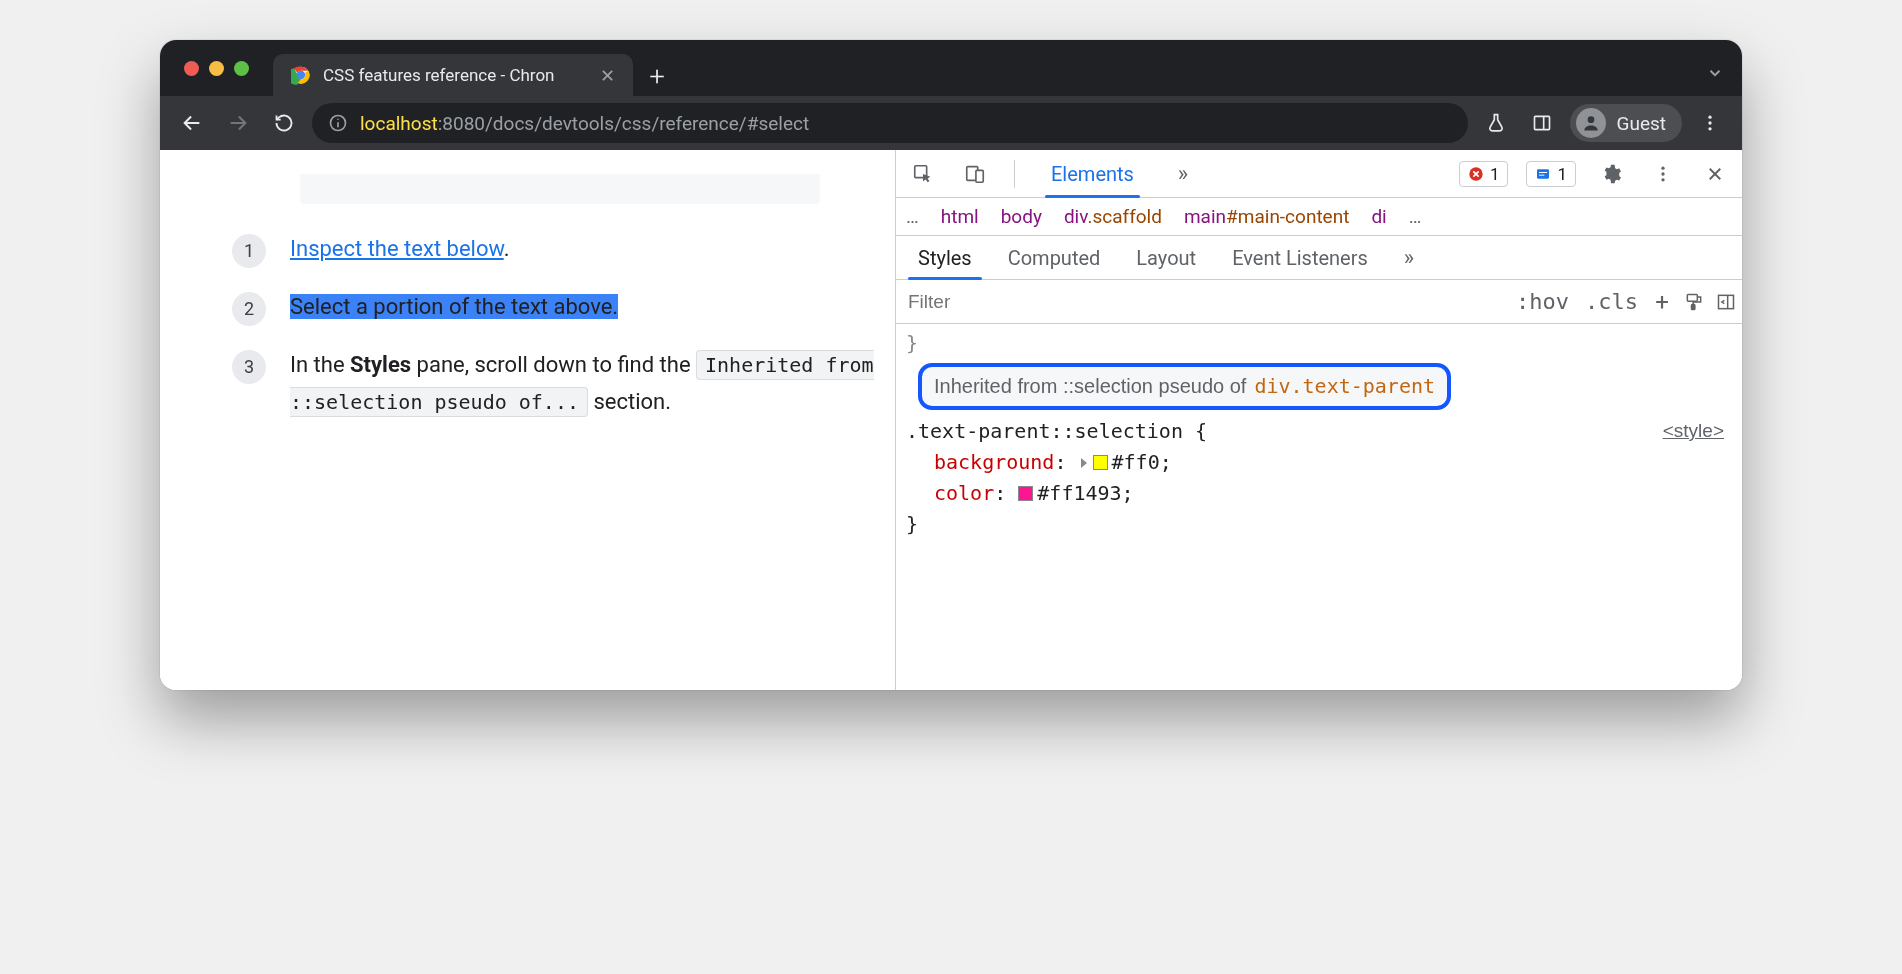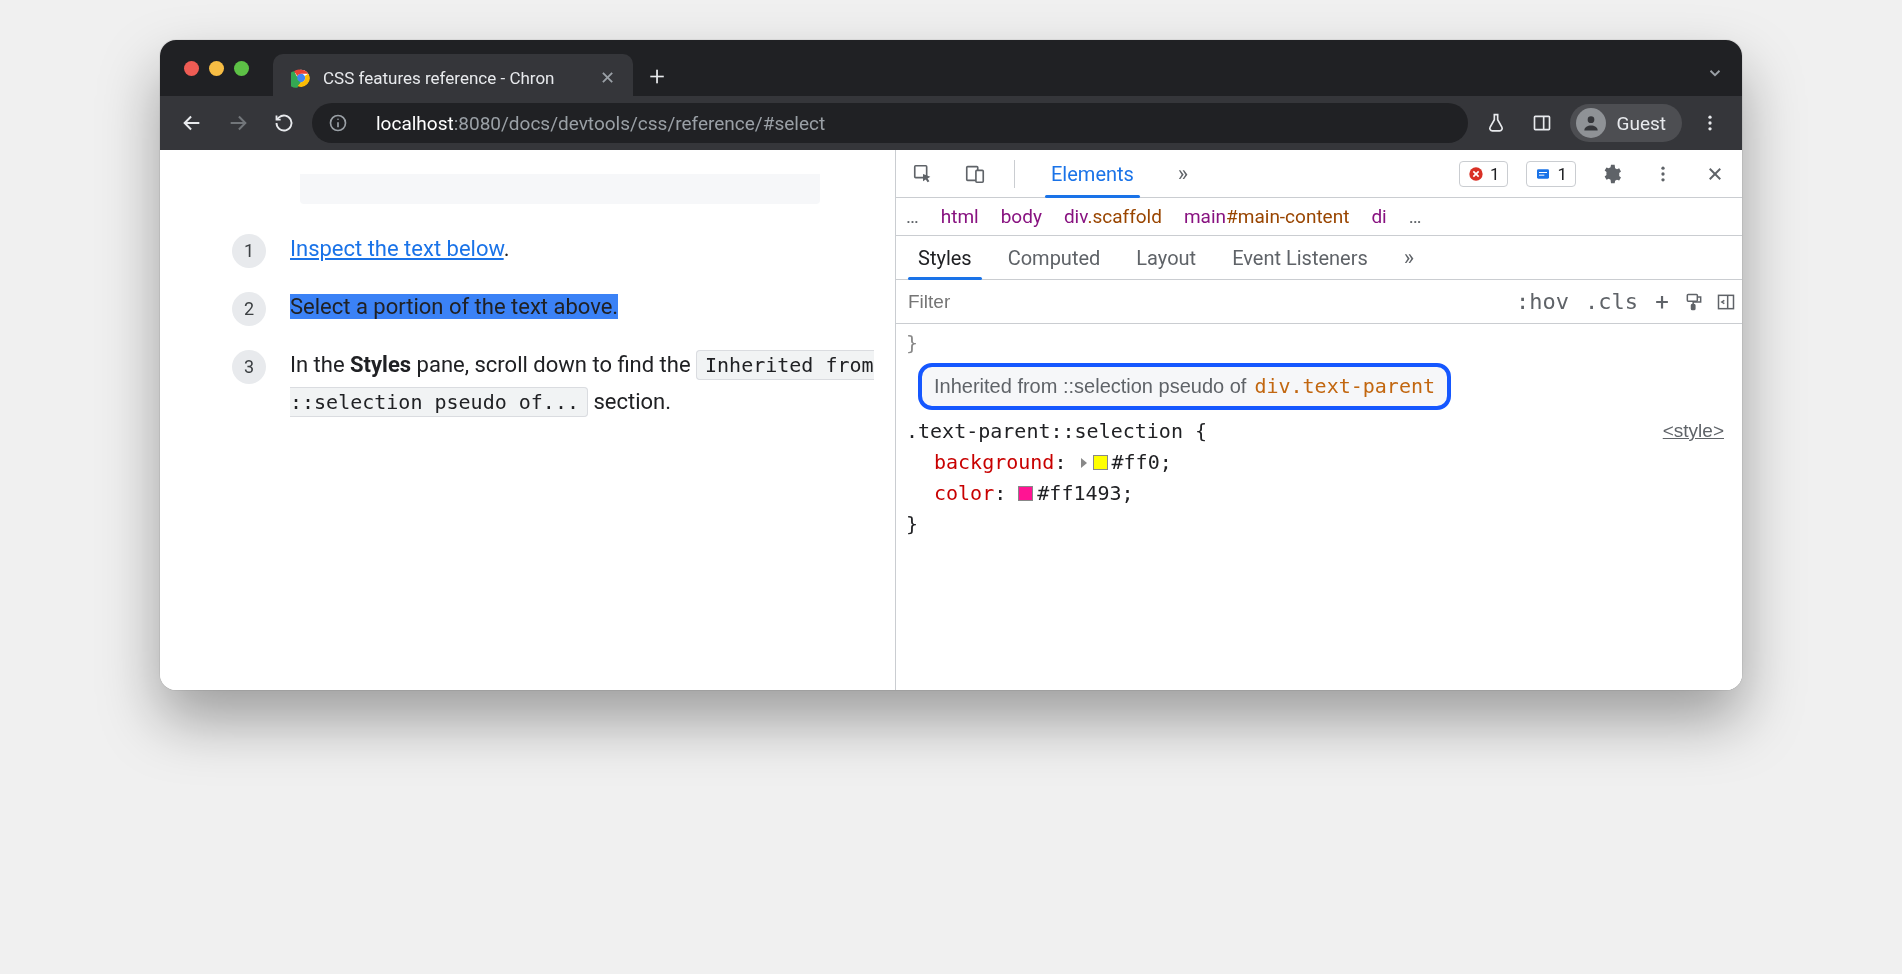--- a/index.html
+++ b/index.html
@@ -4,31 +4,31 @@
 <style>
   * { box-sizing: border-box; margin: 0; padding: 0; }
   html, body { width: 100%; height: 100%; background: #fff; }
   body { font-family: -apple-system, BlinkMacSystemFont, "Segoe UI", Roboto, sans-serif; display:flex; align-items:flex-start; justify-content:center; background:#f0f0f0;}
   .viewport { width: 1582px; background:#fff; border-radius: 16px; overflow:hidden; box-shadow: 0 30px 60px rgba(0,0,0,0.35), 0 0 0 1px rgba(0,0,0,0.05); margin:40px; }
   
   .tabstrip { background:#202124; height:56px; display:flex; align-items:flex-end; padding:0 12px; position:relative;}
   .traffic { display:flex; gap:10px; align-items:center; height:56px; padding-left:12px; padding-right:24px;}
   .dot { width:15px; height:15px; border-radius:50%; }
   .dot.red{background:#ee5c54;} .dot.yellow{background:#f7bd44;} .dot.green{background:#5dc146;}
-  .tab { background:#35363a; color:#e8eaed; height:42px; border-radius:10px 10px 0 0; display:flex; align-items:flex-end; padding:8px 18px; gap:12px; font-size:17px; min-width:360px; position:relative;}
+  .tab { background:#35363a; color:#e8eaed; height:42px; border-radius:10px 10px 0 0; display:flex; align-items:center; padding:16px 18px; gap:12px; font-size:17px; min-width:360px; position:relative;}
   .tab .favicon { width:20px; height:20px; }
   .favicon svg{width:100%;height:100%;}
   .tab .close { color:#9aa0a6; font-size:18px; margin-left:auto; cursor:pointer;}
   .newtab { color:#e8eaed; width:36px; height:36px; display:flex;align-items:center;justify-content:center; font-size:26px; margin-left:6px; margin-bottom:3px; border-radius:50%;}
   .tabstrip .chev { position:absolute; right:18px; bottom:14px; color:#9aa0a6; }
   .toolbar { background:#35363a; height:54px; display:flex; align-items:center; padding:0 14px; gap:10px;}
   .navbtn { width:36px; height:36px; display:flex; align-items:center; justify-content:center; color:#e8eaed; border-radius:50%;}
   .navbtn.dim{color:#72767a;}
   .omnibox { flex:1; background:#202124; border-radius:24px; height:40px; display:flex; align-items:center; padding:0 16px; color:#9aa0a6; font-size:19px; gap:12px;}
-  .omnibox .host{color:#ffffff;margin-left:16px;}
+  .omnibox .host{color:#fde047;}
   .tbicon{width:36px;height:36px;display:flex;align-items:center;justify-content:center;color:#e8eaed;border-radius:50%;}
   .guest-chip{display:flex;align-items:center;gap:10px;background:#4d4e52;border-radius:22px;padding:4px 16px 4px 6px;color:#e8eaed;font-size:19px;}
   .guest-chip .avatar{width:30px;height:30px;border-radius:50%;background:#8f9296;display:flex;align-items:center;justify-content:center;}
   
   .content { display:flex; height:540px; background:#fff;}
   .page { flex: 0 0 735px; padding:24px 18px 24px 72px; font-size:22px; color:#202124; overflow:hidden;}
   .gray-box { background:#f6f7f9; height:30px; margin:0 0 26px 68px; border-radius:0 0 4px 4px; width:520px;}
   ol.steps { list-style:none; counter-reset: step; }
   ol.steps > li { display:flex; gap:24px; margin-bottom:20px; line-height:1.7;}
   .num { flex:0 0 34px; height:34px; border-radius:50%; background:#e8eaed; color:#3c4043; font-size:18px; display:flex;align-items:center;justify-content:center; margin-top:4px;}

